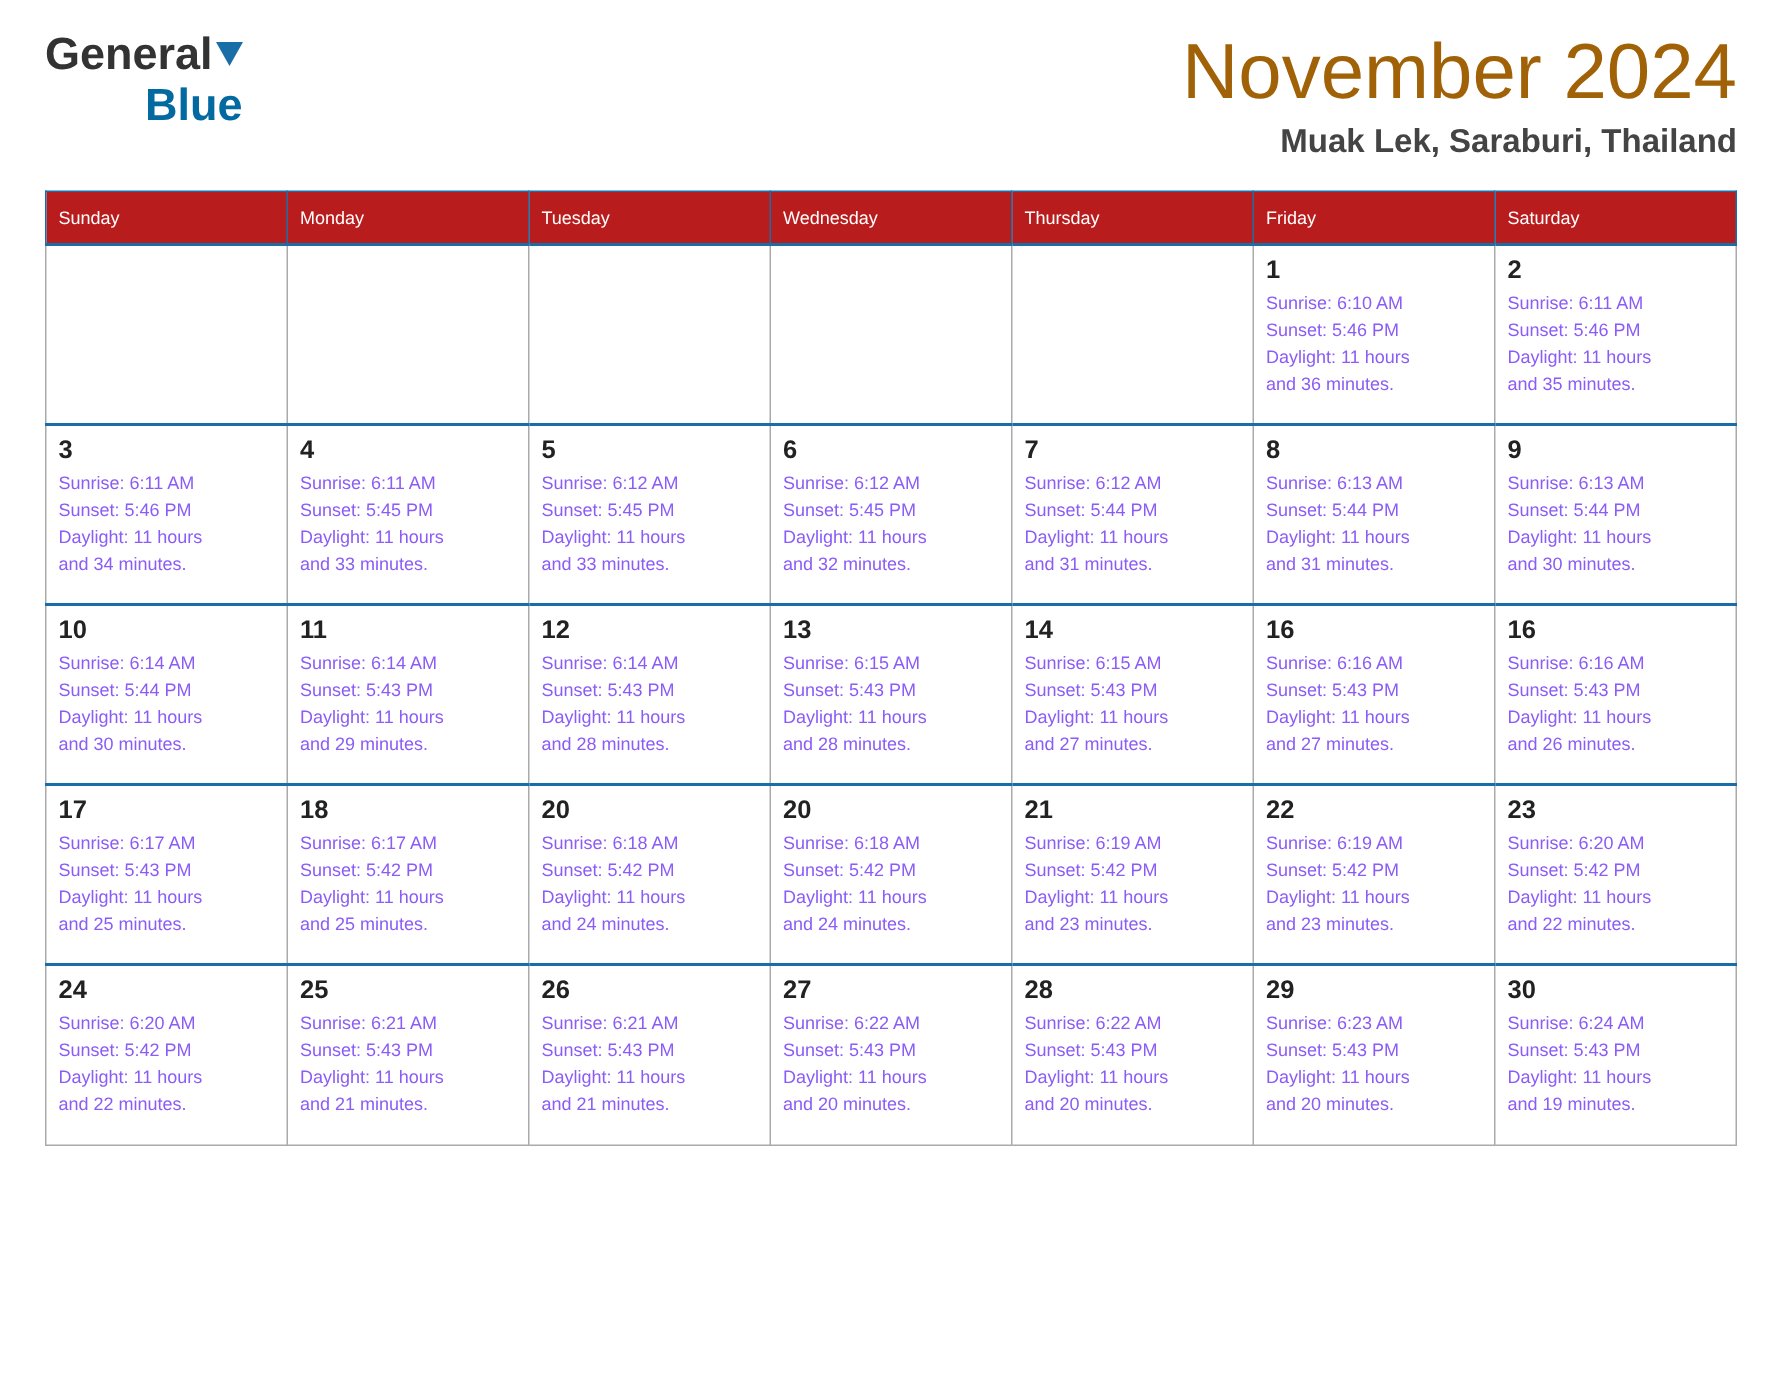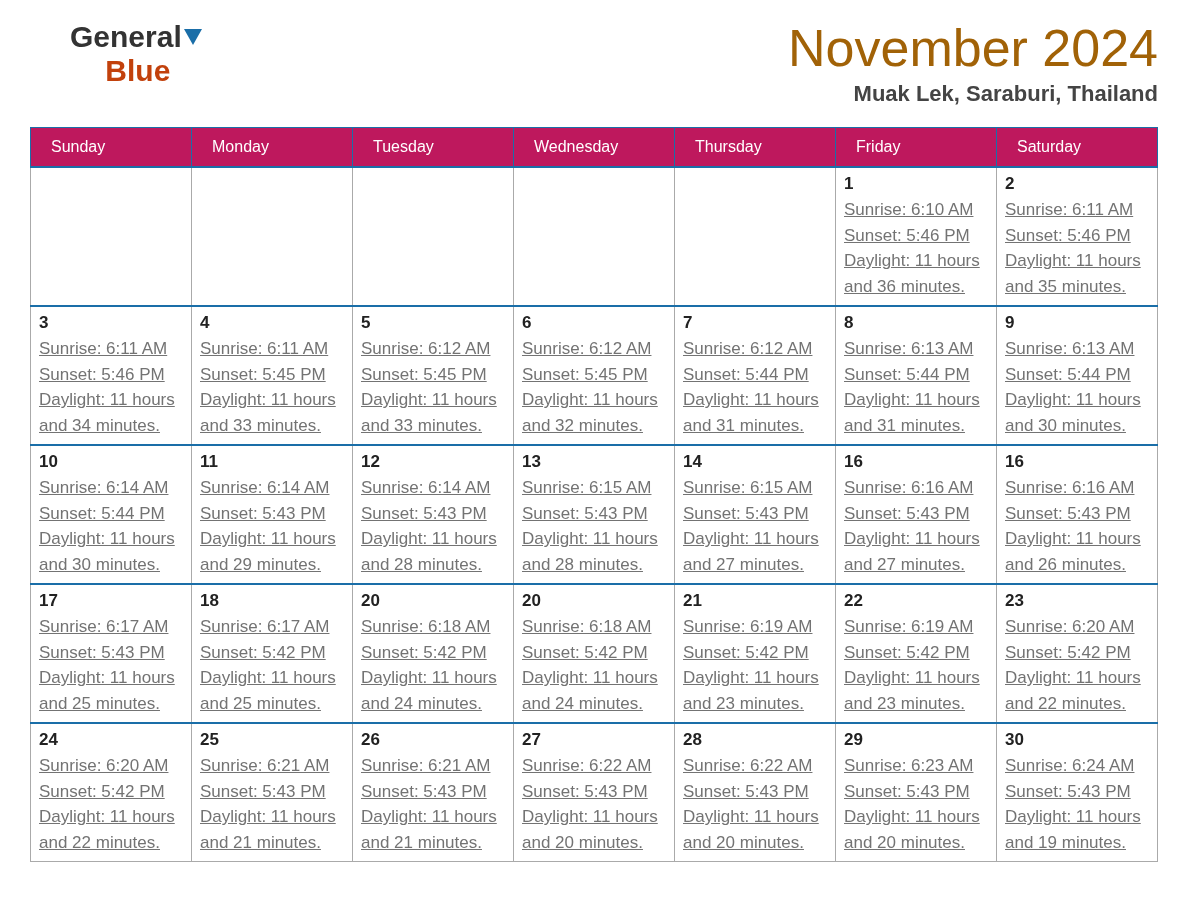--- a/index.html
+++ b/index.html
@@ -12,22 +12,21 @@
     }
     .header {
       display: flex;
       justify-content: space-between;
       align-items: flex-start;
       margin-bottom: 20px;
     }
     .logo {
       display: flex;
       flex-direction: column;
-      align-items: center;
-      margin-left: 40px;
+      align-items: flex-end;
     }
     .title-block {
       text-align: right;
     }
     .title-block h1 {
       font-size: 52px;
       font-weight: normal;
       color: #a16207;
       line-height: 1.1;
     }
@@ -36,24 +35,24 @@
       font-weight: bold;
       color: #444;
       margin-top: 4px;
     }
     .calendar {
       width: 100%;
       border-collapse: collapse;
       border: 1px solid #aaa;
     }
     .calendar th {
-      background-color: #be185d;
+      background-color: #b91c1c;
       color: #fff;
-      padding: 10px 20px;
-      font-size: 16px;
+      padding: 10px 8px;
+      font-size: 12px;
       font-weight: normal;
       text-align: left;
       border: 1px solid #1a6ea8;
     }
     .calendar td {
       border: 1px solid #aaa;
       vertical-align: top;
       padding: 6px 8px;
       width: 14.28%;
       height: 120px;
@@ -63,24 +62,23 @@
       border-top: 2px solid #1a6ea8;
     }
     .day-number {
       font-size: 17px;
       font-weight: bold;
       color: #222;
       display: block;
       margin-bottom: 3px;
     }
     .day-info {
-      font-size: 17px;
-      color: #737373;
+      font-size: 12px;
+      color: #8b5cf6;
       line-height: 1.5;
-      text-decoration: underline;
     }
     .empty-cell {
       background: #f9f9f9;
     }
     .logo-row {
       display: flex;
       align-items: baseline;
     }
   </style>
 </head>
@@ -90,21 +88,21 @@
   <div class="logo">
     <div class="logo-row">
       <span style="font-size:30px;font-weight:bold;color:#333;">General</span>
       <span style="display:inline-block;margin-left:2px;margin-bottom:-4px;">
         <svg width="18" height="18" viewBox="0 0 18 18">
             <polygon points="0,0 18,0 9,16" fill="#1a6ea8"></polygon>
           </svg>
       </span>
     </div>
     <div>
-      <span style="font-size:30px;font-weight:bold;color:#c2410c;margin-left:4px;">Blue</span>
+      <span style="font-size:30px;font-weight:bold;color:#0369a1;margin-left:4px;">Blue</span>
     </div>
   </div>
   <div class="title-block">
     <h1>November 2024</h1>
     <h2>Muak Lek, Saraburi, Thailand</h2>
   </div>
 </div>
 
 <table class="calendar">
   <thead>

